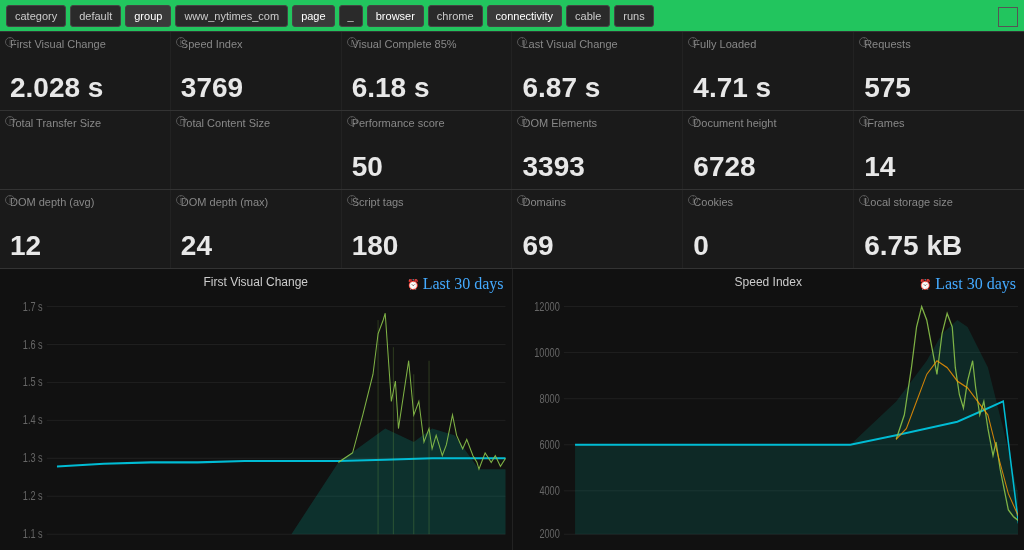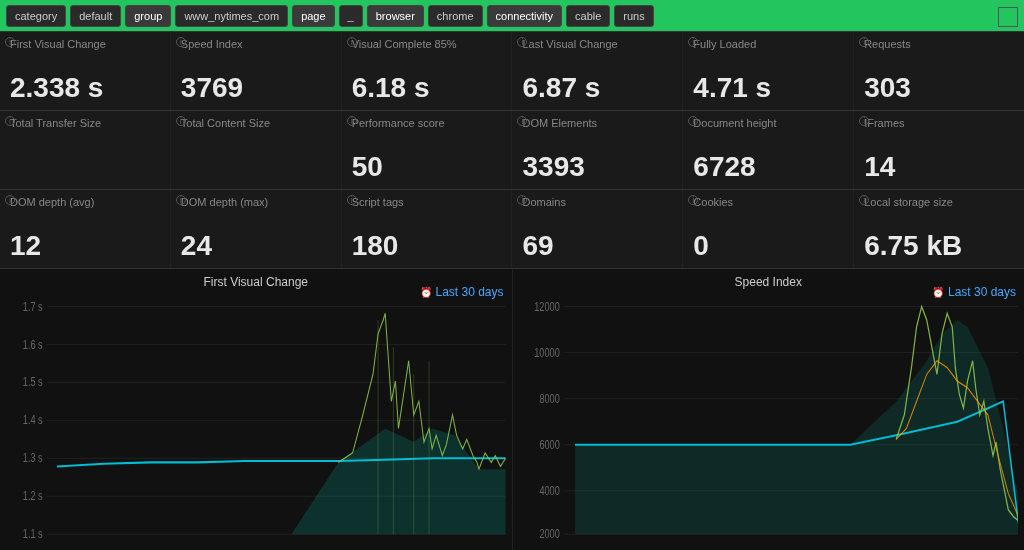--- a/index.html
+++ b/index.html
@@ -105,27 +105,28 @@
       overflow: hidden;
     }
     .chart-title {
       font-size: 12px;
       color: #ccc;
       text-align: center;
       margin-bottom: 4px;
     }
     .chart-badge {
       position: absolute;
-      top: 16px;
+      top: 6px;
       right: 8px;
-      font-size: 12px;
+      font-size: 16px;
       color: #4af;
       display: flex;
       align-items: center;
       gap: 3px;
+      font-family: Liberation Serif, serif;
     }
     .chart-badge::before {
       content: '⏰';
       font-size: 10px;
     }
     svg.chart {
       width: 100%;
       height: 100%;
     }
   </style>
@@ -144,21 +145,21 @@
   <button class="nav-btn active">connectivity</button>
   <button class="nav-btn">cable</button>
   <button class="nav-btn">runs</button>
   <div class="nav-square"></div>
 </div>
 
 <div class="metrics-grid" id="row1">
     <div class="metric-cell">
       <div class="info-icon">i</div>
       <div class="label">First Visual Change</div>
-      <div class="value">2.338 s</div>
+      <div class="value">2.028 s</div>
     </div>
     <div class="metric-cell">
       <div class="info-icon">i</div>
       <div class="label">Speed Index</div>
       <div class="value">3769</div>
     </div>
     <div class="metric-cell">
       <div class="info-icon">i</div>
       <div class="label">Visual Complete 85%</div>
       <div class="value">6.18 s</div>
@@ -169,21 +170,21 @@
       <div class="value">6.87 s</div>
     </div>
     <div class="metric-cell">
       <div class="info-icon">i</div>
       <div class="label">Fully Loaded</div>
       <div class="value">4.71 s</div>
     </div>
     <div class="metric-cell">
       <div class="info-icon">i</div>
       <div class="label">Requests</div>
-      <div class="value">303</div>
+      <div class="value">575</div>
     </div>
   </div>
 
 <div class="metrics-grid" id="row2">
     <div class="metric-cell">
       <div class="info-icon">i</div>
       <div class="label">Total Transfer Size</div>
     </div>
     <div class="metric-cell">
       <div class="info-icon">i</div>

